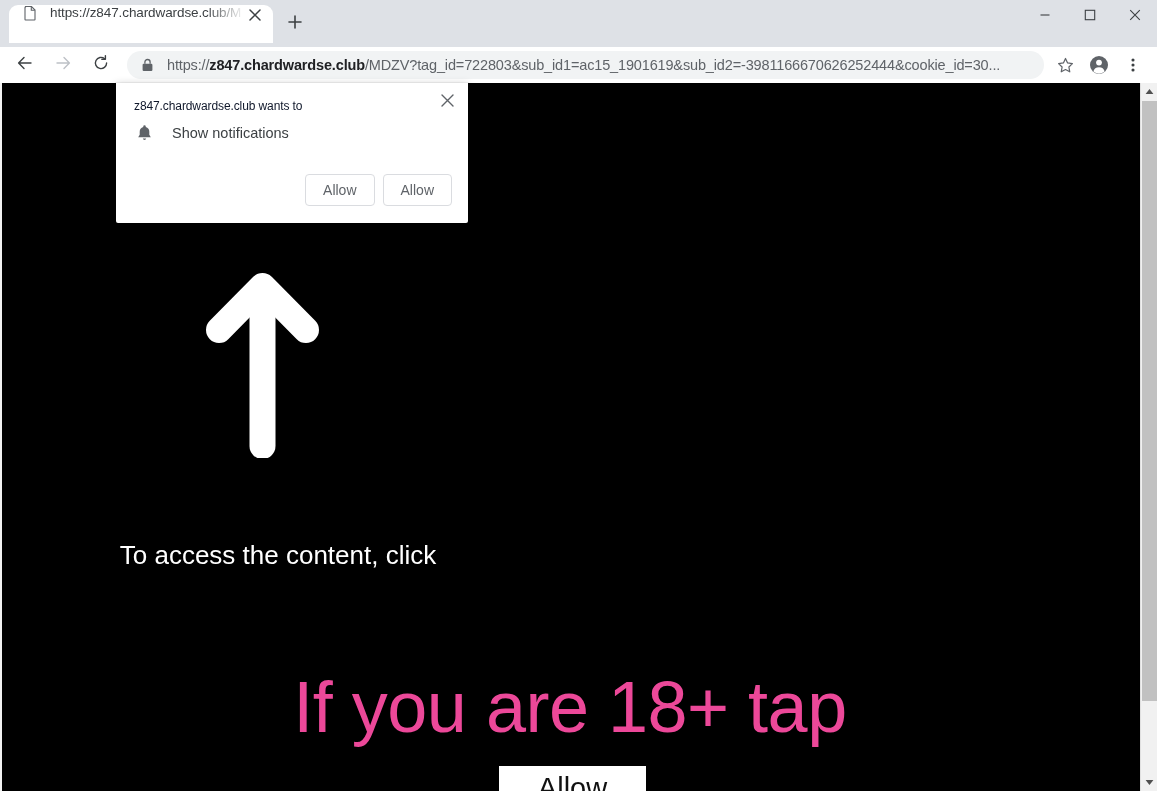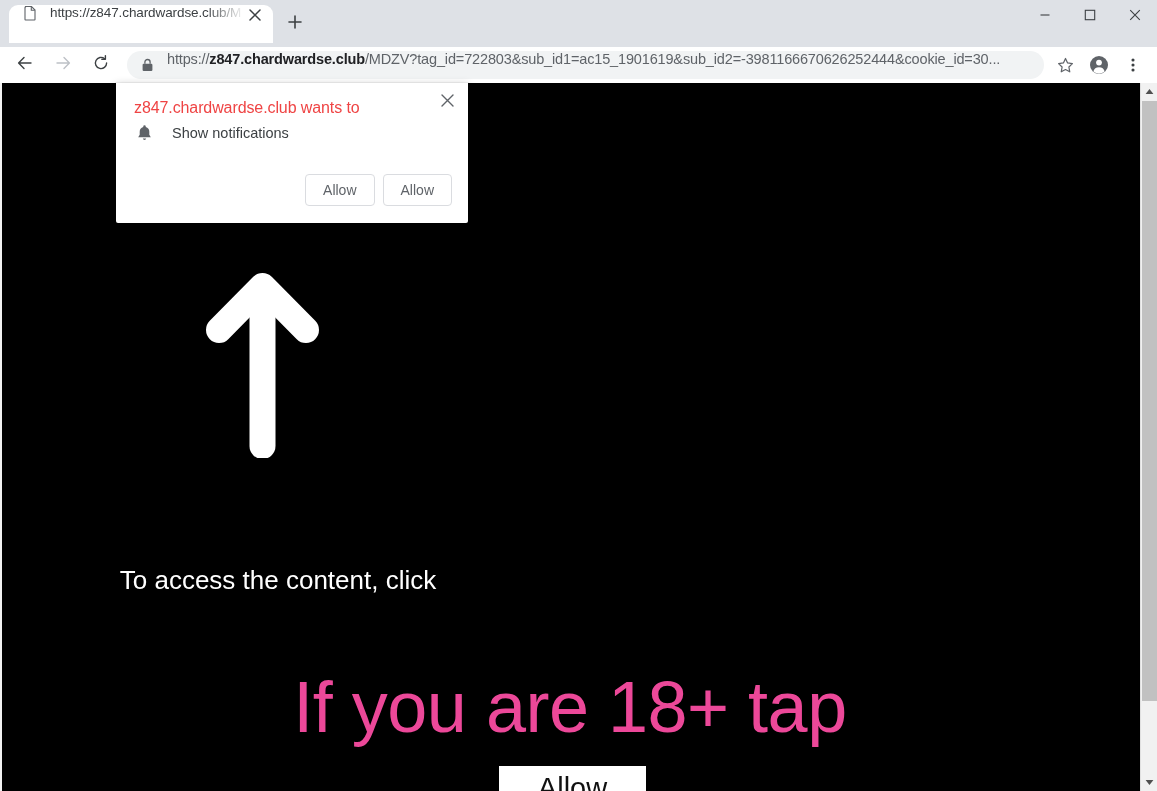--- a/index.html
+++ b/index.html
@@ -104,20 +104,21 @@
   .navbtn.first { margin-left: 11px; }
 
   .omnibox {
     flex: 1 1 auto;
     height: 28px;
     margin-left: 12px;
     margin-right: 4px;
     background: #f1f3f4;
     border-radius: 14px;
     display: flex;
+    align-items: center;
     padding: 0 10px 0 14px;
     cursor: text;
     overflow: hidden;
   }
   .lock { flex: 0 0 14px; margin-right: 12px; display: flex; align-items: center;}
   .urltext {
     flex: 1 1 auto;
     font-size: 14.5px;
     color: #5f6368;
     white-space: nowrap;
@@ -193,21 +194,21 @@
     left: 205px;
     top: 185px;
     width: 115px;
     height: 190px;
   }
   .arrow-wrap svg { display: block; width: 115px; height: 190px; }
 
   .tagline {
     position: absolute;
     left: 60px;
-    top: 484px;
+    top: 459px;
     width: 436px;
     text-align: center;
     color: #ffffff;
     font-size: 26px;
     line-height: 1.0;
     font-family: "Liberation Sans", sans-serif;
   }
   .tagline .l2 { display: block; }
 
   .bigline {
@@ -254,22 +255,22 @@
     position: absolute;
     right: 8px; top: 4px;
     width: 26px; height: 26px;
     display: flex; align-items: center; justify-content: center;
     border-radius: 50%;
     cursor: pointer;
   }
   .perm-title {
     position: absolute;
     left: 18px; top: 16px;
-    font-size: 16px;
-    color: #ef4444;
+    font-size: 12px;
+    color: #0f172a;
     letter-spacing: -0.1px;
   }
   .perm-row {
     position: absolute;
     left: 18px; top: 40px;
     display: flex;
     align-items: center;
   }
   .perm-bell { width: 20px; height: 20px; display: flex; align-items: center; justify-content: center; }
   .perm-label {

